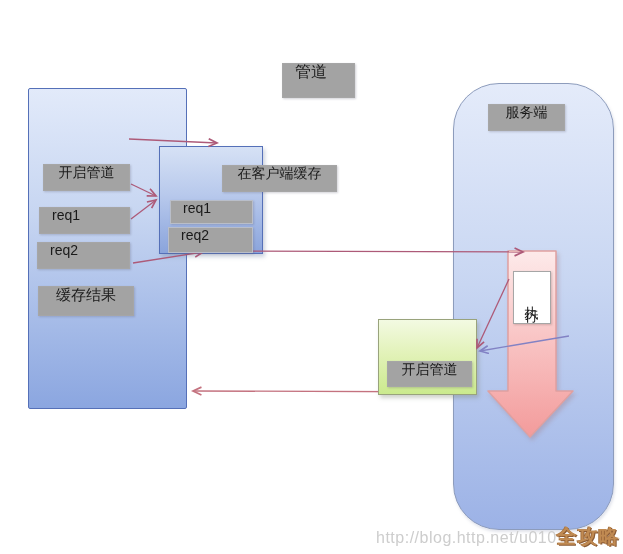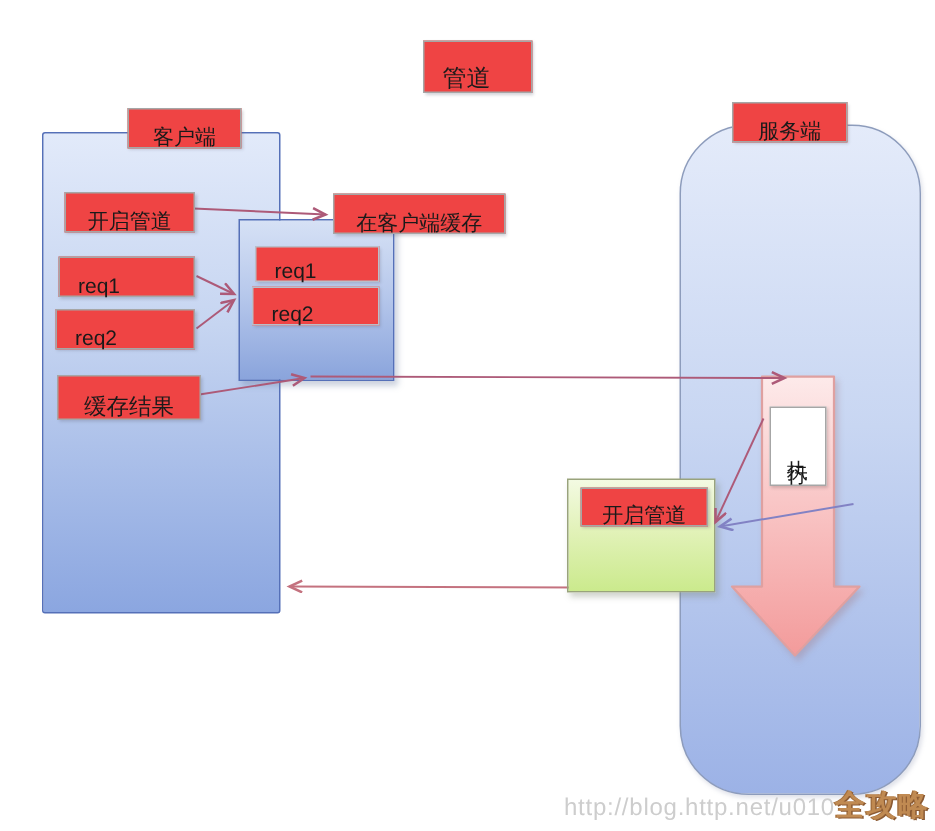--- a/index.html
+++ b/index.html
@@ -28,24 +28,25 @@
     box-shadow:1px 2px 3px rgba(130,140,170,0.25);
   }
   .green-box{
     left:378px;top:319px;width:97px;height:74px;z-index:4;
     background:linear-gradient(to bottom,#f3fae2 0%,#e2f2b9 45%,#cbea8d 100%);
     border:1px solid #99a37c;
     box-shadow:2px 3px 4px rgba(120,130,110,0.35);
   }
   
   .wbox{
-    background:#ef4444;border:1px solid #a6a6a6;z-index:6;
-    display:flex;align-items:flex-end;justify-content:center;
+    background:#a3a3a3;border:1px solid #a6a6a6;z-index:6;
+    display:flex;align-items:flex-start;justify-content:center;
     font-size:14px;line-height:1;white-space:nowrap;
     box-shadow:1px 1px 2px rgba(90,90,110,0.28);
+    margin-top:36px;
   }
   .wbox.lt{justify-content:flex-start;padding-left:12px;box-sizing:border-box;}
   .pipe-title{left:282px;top:27px;width:73px;height:35px;font-size:16px;}
   .client-label{left:85px;top:72px;width:74px;height:25px;}
   .server-label{left:488px;top:68px;width:75px;height:25px;}
   .open-pipe{left:43px;top:128px;width:85px;height:25px;}
   .c-req1{left:39px;top:171px;width:91px;height:27px;}
   .c-req2{left:37px;top:206px;width:93px;height:27px;}
   .end-pipe{left:38px;top:250px;width:94px;height:28px;font-size:15px;}
   .cache-title{left:222px;top:129px;width:113px;height:25px;}
@@ -120,23 +121,20 @@
     <line x1="133" y1="263" x2="203" y2="252" stroke="#ad5a78" stroke-width="1.3" marker-end="url(#headRose)"></line>
     <line x1="207" y1="251" x2="523" y2="252" stroke="#ad5a78" stroke-width="1.3" marker-end="url(#headRose)"></line>
     <line x1="509" y1="279" x2="477" y2="348" stroke="#ad5a78" stroke-width="1.3" marker-end="url(#headRose)"></line>
     <line x1="569" y1="336" x2="480" y2="351" stroke="#8282c4" stroke-width="1.3" marker-end="url(#headPurple)"></line>
   </svg>
 
   <div class="abs wbox lt pipe-title">
     <span>管道</span>
   </div>
 
-  <div class="abs wbox client-label">
-    <span>客户端</span>
-  </div>
 
   <div class="abs wbox open-pipe">
     <span>开启管道</span>
   </div>
 
   <div class="abs wbox server-label">
     <span>服务端</span>
   </div>
 
   <div class="abs wbox lt c-req1">

